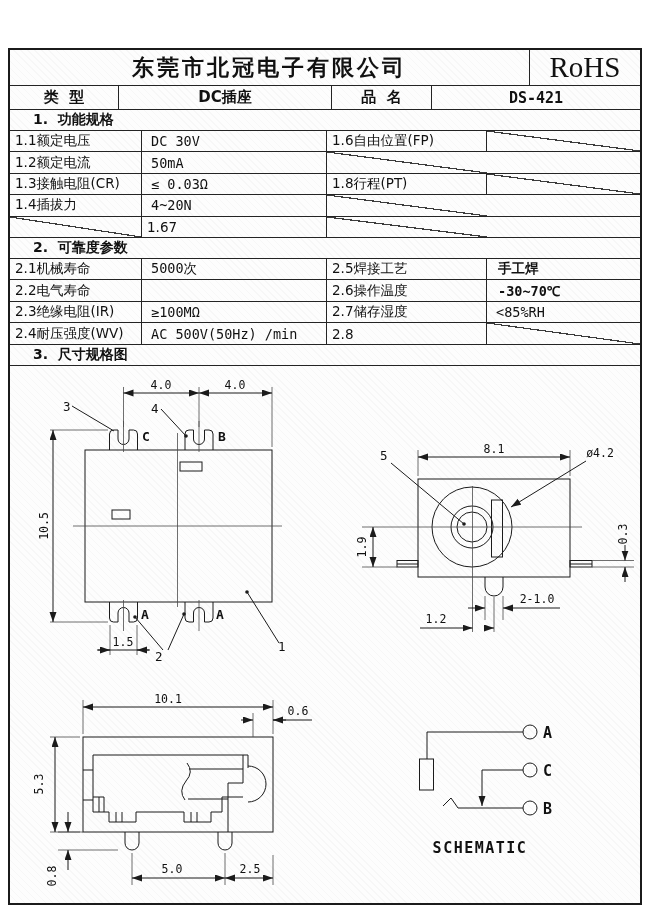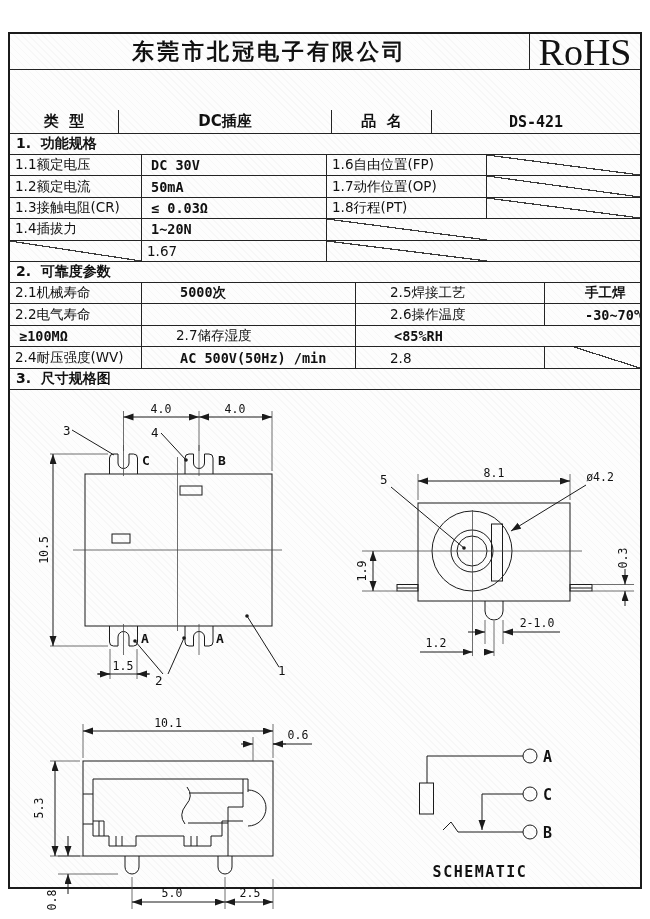--- a/index.html
+++ b/index.html
@@ -1,38 +1,38 @@
 <!DOCTYPE html>
 <html><head>
 <meta charset="utf-8">
 <style>
   html,body{margin:0;padding:0;background:#fff;}
   .page{position:relative;width:650px;height:919px;background:#ffffff;
         font-family:"DejaVu Sans","Liberation Sans",sans-serif;color:#111;overflow:hidden;}
-  .sheet{position:absolute;left:8px;top:32px;width:630px;height:853px;
+  .sheet{position:absolute;left:8px;top:48px;width:630px;height:853px;
          border:2px solid #1b1b1b;background:
          repeating-linear-gradient(45deg, rgba(0,0,0,0.022) 0 1px, transparent 1px 5px),#fdfdfd;
          box-sizing:content-box;}
   .trow{display:grid;box-sizing:border-box;border-bottom:1px solid #242424;}
   .cell{border-right:1px solid #242424;display:flex;align-items:center;
         box-sizing:border-box;white-space:pre;overflow:hidden;}
   .cell:last-child{border-right:none;}
   .row-title{grid-template-columns:520px 1fr;height:36px;}
   .company{justify-content:center;font-size:22px;font-weight:bold;letter-spacing:3px;}
   .rohs{justify-content:center;font-family:"Liberation Serif","DejaVu Serif",serif;
-        font-size:38px;font-weight:500;}
-  .row-head{grid-template-columns:109px 213px 100px 1fr;height:24px;margin-top:40px;}
+        font-size:29px;font-weight:500;}
+  .row-head{grid-template-columns:109px 213px 100px 1fr;height:24px;}
   .row-head .cell{justify-content:center;font-size:15px;font-weight:600;}
   .mono{font-family:"DejaVu Sans Mono","Liberation Mono",monospace;text-align:right;}
   .sec{height:21px;display:flex;align-items:center;border-bottom:1px solid #242424;
-       box-sizing:border-box;padding-left:6px;font-size:14px;font-weight:600;white-space:pre;}
+       box-sizing:border-box;padding-left:23px;font-size:14px;font-weight:600;white-space:pre;}
   .row-p1{grid-template-columns:132px 185px 160px 1fr;height:21.4px;}
-  .row-p2{grid-template-columns:132px 185px 160px 1fr;height:21.5px;gap:29px;}
+  .row-p2{grid-template-columns:132px 185px 160px 1fr;height:21.5px;}
   .lbl{font-size:13.5px;padding:0 2px 0 5px;text-align:right;}
-  .val{font-size:13.5px;font-weight:700;padding-left:9px;}
+  .val{font-size:13.5px;font-weight:400;padding-left:9px;}
   .val2{font-size:13.5px;font-weight:600;padding-left:11px;}
   .na{background-image:linear-gradient(to top right,
        transparent calc(50% - 0.6px), #3a3a3a calc(50% - 0.6px),
        #3a3a3a calc(50% + 0.6px), transparent calc(50% + 0.6px));}
   .draw{position:relative;height:537px;}
   svg{display:block;}
   .ln{stroke:#1b1b1b;stroke-width:1;fill:none;}
   .cl{stroke:#4a4a4a;stroke-width:0.8;fill:none;}
   .dimtxt{font-family:"DejaVu Sans Mono","Liberation Mono",monospace;font-size:11.5px;fill:#111;}
   .reftxt{font-family:"DejaVu Sans Mono","Liberation Mono",monospace;font-size:12.5px;fill:#111;}
@@ -62,32 +62,31 @@
 
     <div class="trow row-p1">
       <div class="cell lbl">1.1额定电压</div>
       <div class="cell val mono">DC 30V</div>
       <div class="cell lbl">1.6自由位置(FP)</div>
       <div class="cell val2 mono na"></div>
     </div>
     <div class="trow row-p1">
       <div class="cell lbl">1.2额定电流</div>
       <div class="cell val mono">50mA</div>
-      <div class="cell lbl">1.7动作位置(OP)</div>
       <div class="cell val2 mono na"></div>
     </div>
     <div class="trow row-p1">
       <div class="cell lbl">1.3接触电阻(CR)</div>
       <div class="cell val mono">≤ 0.03Ω</div>
       <div class="cell lbl">1.8行程(PT)</div>
       <div class="cell val2 mono na"></div>
     </div>
     <div class="trow row-p1">
       <div class="cell lbl">1.4插拔力</div>
-      <div class="cell val mono">1~20N</div>
+      <div class="cell val mono">4~20N</div>
       <div class="cell val2 mono na"></div>
     </div>
     <div class="trow row-p1">
       <div class="cell val mono na"></div>
       <div class="cell lbl">1.67</div>
       <div class="cell val2 mono na"></div>
     </div>
 
     <div class="sec">2.  可靠度参数</div>
 
@@ -97,20 +96,21 @@
       <div class="cell lbl">2.5焊接工艺</div>
       <div class="cell val2">手工焊</div>
     </div>
     <div class="trow row-p2">
       <div class="cell lbl">2.2电气寿命</div>
       <div class="cell val mono"></div>
       <div class="cell lbl">2.6操作温度</div>
       <div class="cell val2 mono">-30~70℃</div>
     </div>
     <div class="trow row-p2">
+      <div class="cell lbl">2.3绝缘电阻(IR)</div>
       <div class="cell val mono">≥100MΩ</div>
       <div class="cell lbl">2.7储存湿度</div>
       <div class="cell val mono">&lt;85%RH</div>
     </div>
     <div class="trow row-p2">
       <div class="cell lbl">2.4耐压强度(WV)</div>
       <div class="cell val mono">AC 500V(50Hz) /min</div>
       <div class="cell lbl">2.8</div>
       <div class="cell val2 mono na"></div>
     </div>

